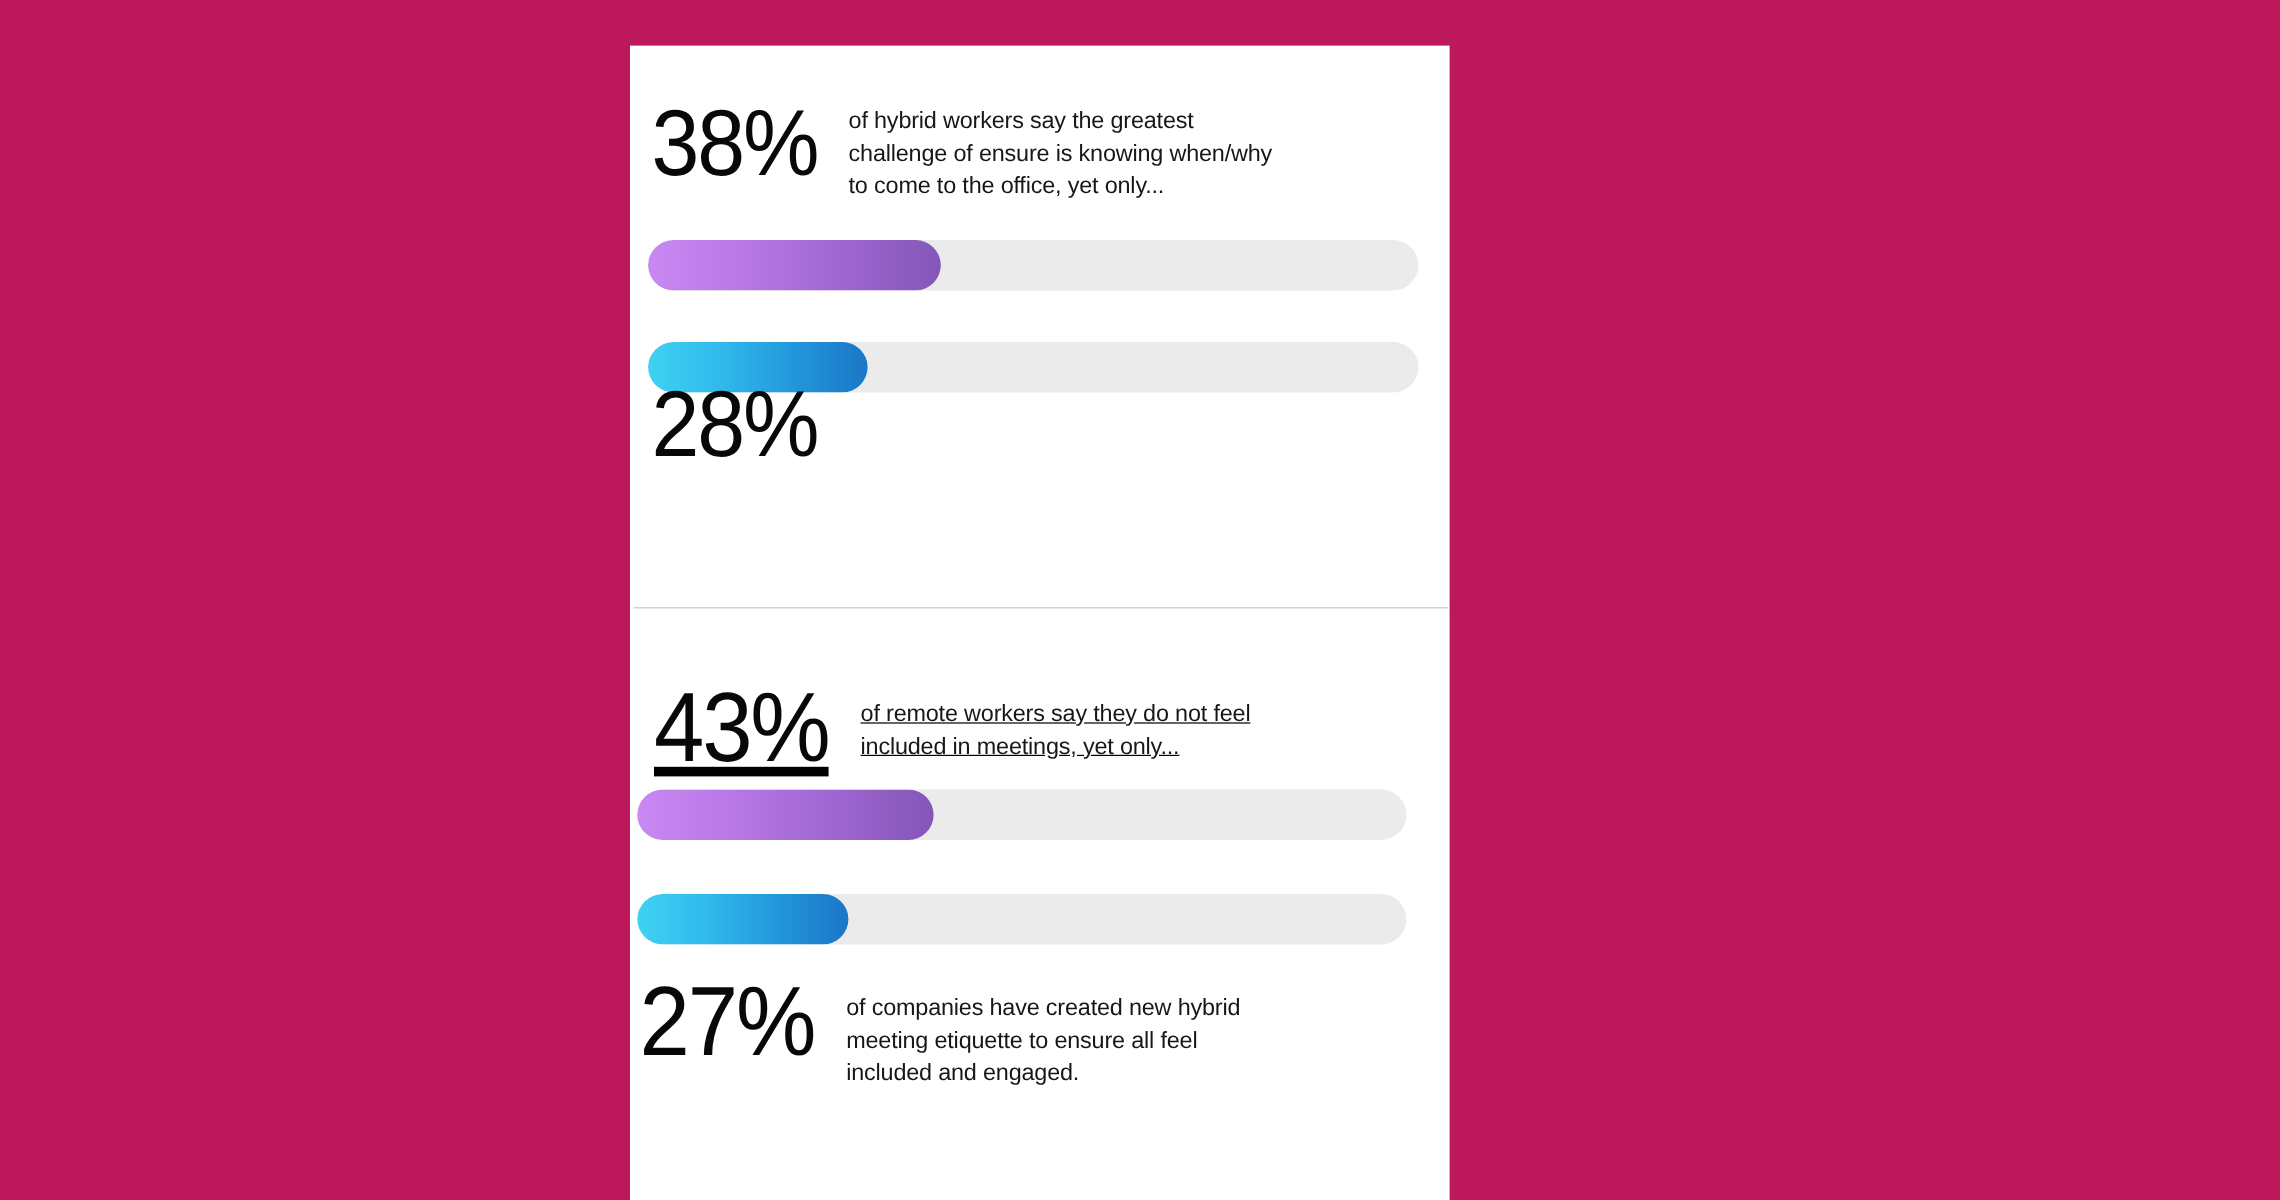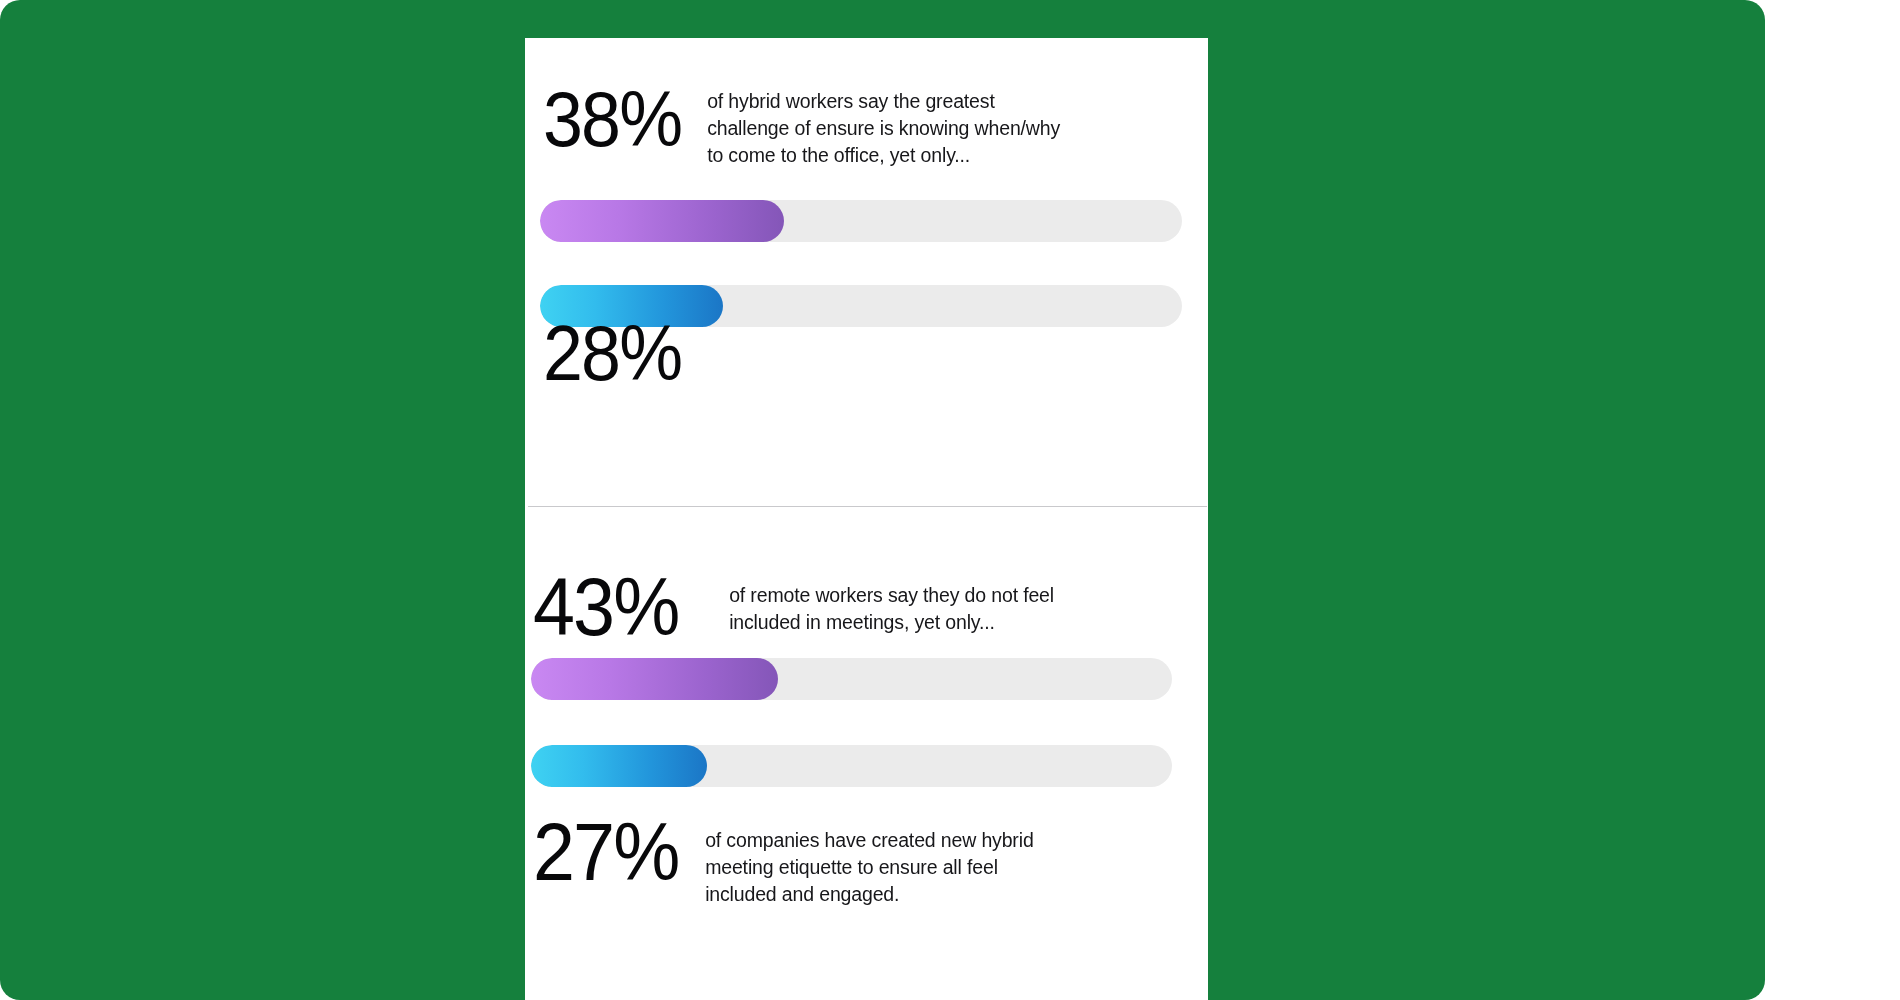--- a/index.html
+++ b/index.html
@@ -10,24 +10,23 @@
   body {
     width: 1900px;
     height: 1000px;
     overflow: hidden;
     font-family: "Liberation Sans", sans-serif;
     -webkit-font-smoothing: antialiased;
   }
 
   #page {
     position: relative;
-    width: 1765px;
+    width: 1900px;
     height: 1000px;
-    background: #15803d;
-    border-radius: 20px;
+    background: #be185d;
   }
 
   
   #card {
     position: absolute;
     left: 525px;
     top: 38px;
     width: 683px;
     height: 962px;
     background: #ffffff;
@@ -109,21 +108,21 @@
   }
 
   
   #stat-38        { top: 44px;  left: 18px; width: 660px; }
   #bar-38-wrap    { top: 162px; left: 15px; width: 642px; }
   #bar-28-wrap    { top: 247px; left: 15px; width: 642px; }
   #stat-28        { top: 278px; left: 18px; width: 660px; }
   #divider-1      { top: 468px; }
 
   
-  #stat-43        { top: 530px; left: 8px;  width: 665px; }
+  #stat-43        { top: 530px; left: 20px;  width: 665px; text-decoration: underline; }
   #bar-43-wrap    { top: 620px; left: 6px;  width: 641px; }
   #bar-27-wrap    { top: 707px; left: 6px;  width: 641px; }
   #stat-27        { top: 775px; left: 8px;  width: 665px; }
 </style>
 </head>
 <body>
 
 <div id="page">
   <div id="card">
 
@@ -155,21 +154,21 @@
       </div>
     </div>
 
     <div class="divider" id="divider-1"></div>
 
     <div class="section" id="section-bottom-holder" style="top:0;height:0;"></div>
 
       <div class="stat" id="stat-43">
         <div class="stat-text">
           <div class="stat-number big-76">43%</div>
-          <div class="stat-desc" style="max-width:345px;padding-top:14px;margin-left:24px;">of remote workers say they do not feel included in meetings, yet only...</div>
+          <div class="stat-desc" style="max-width:345px;padding-top:14px;">of remote workers say they do not feel included in meetings, yet only...</div>
         </div>
       </div>
 
       <div class="stat" id="bar-43-wrap">
         <div class="bar-track">
           <div class="bar-fill fill-purple" style="width:38.5%"></div>
         </div>
       </div>
 
       <div class="stat" id="bar-27-wrap">

